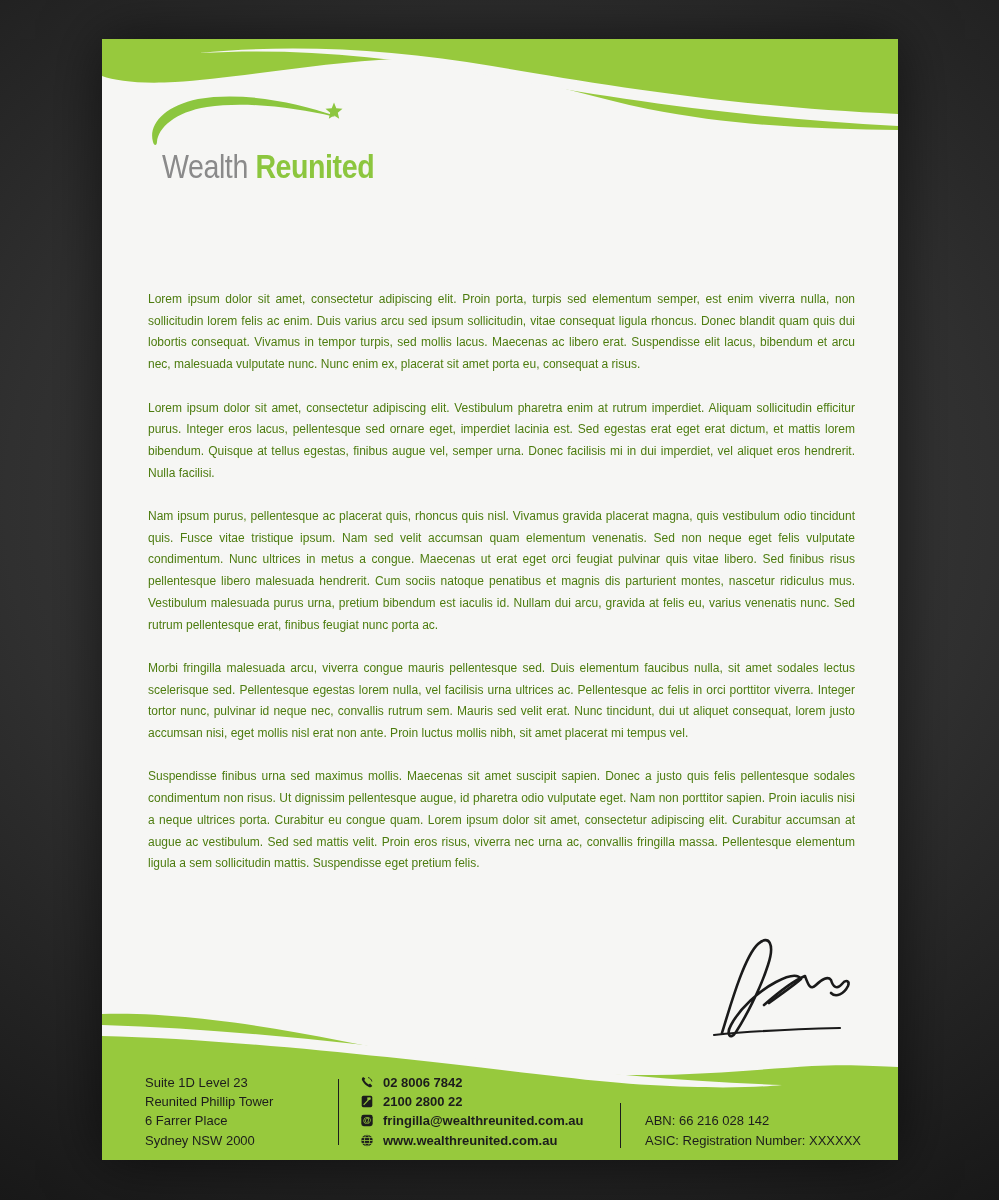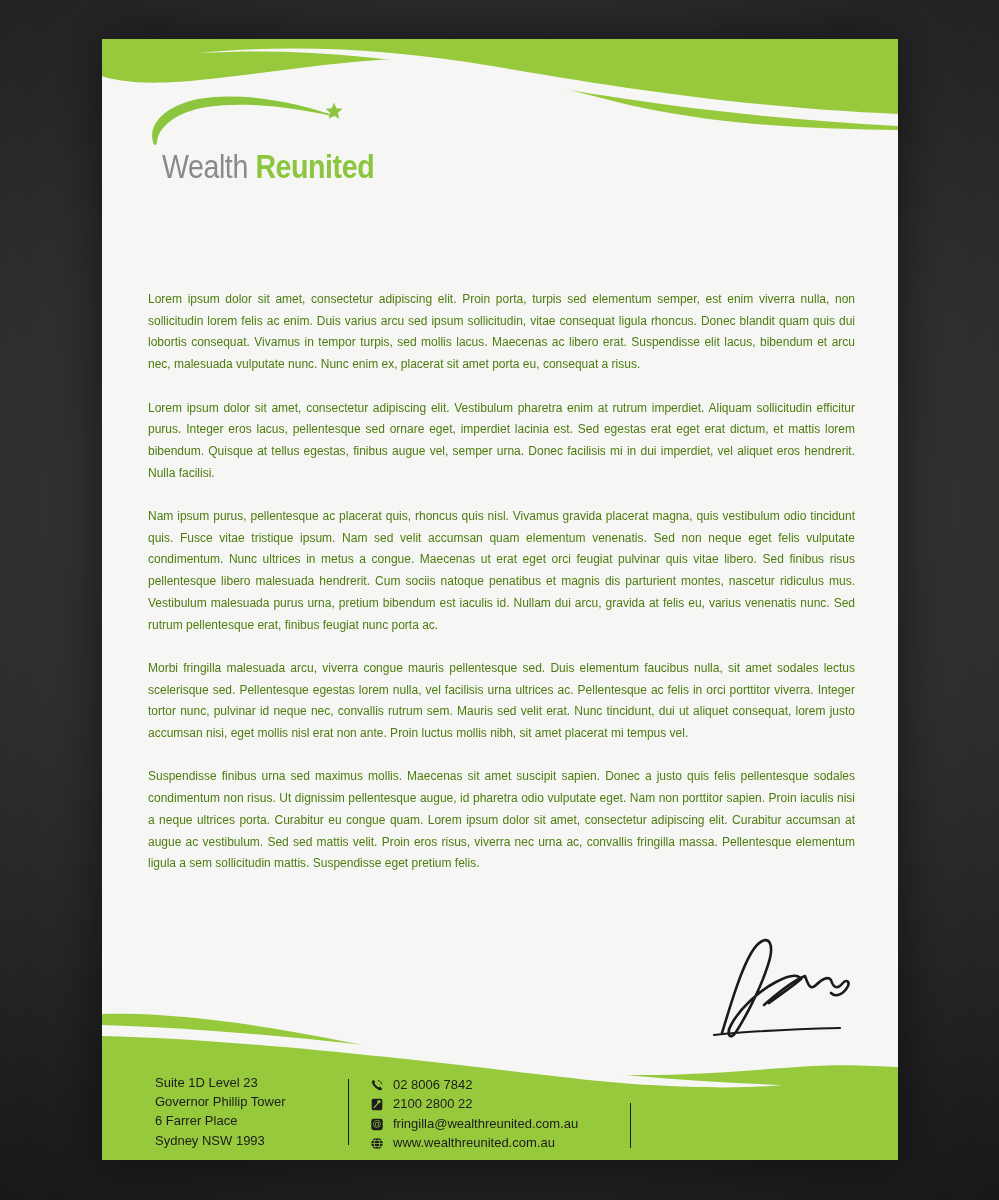--- a/index.html
+++ b/index.html
@@ -31,27 +31,27 @@
   .letter-body {
     position:absolute; left:46px; top:250px; width:707px;
     font-size:12px; line-height:21.7px; color:#4d7c0f; text-align:justify;
   }
   .letter-body p { margin-bottom:21.7px; }
 
   
   .signature { position:absolute; left:590px; top:890px; width:170px; height:118px; }
 
   
-  .footer { position:absolute; left:0; top:1030px; width:796px; height:91px; color:#1c1c1c; font-size:13px;margin-left:10px; }
+  .footer { position:absolute; left:0; top:1030px; width:796px; height:91px; color:#1c1c1c; font-size:13px; }
   .f-address { position:absolute; left:43px; top:4px; line-height:19.2px; }
   .f-div { position:absolute; width:1.4px; background:#1c1c1c; }
   .f-div1 { left:236px; top:10px; height:66px; }
   .f-div2 { left:518px; top:34px; height:45px; }
   .f-contacts { position:absolute; left:258px; top:4px; }
-  .f-row { display:flex; align-items:flex-end; height:19.2px; }
+  .f-row { display:flex; align-items:center; height:19.2px;font-weight:bold; }
   .f-row .ic { width:14px; height:13px; margin-right:9px; flex:0 0 auto; }
   .f-abn { position:absolute; left:543px; top:42.4px; line-height:19.2px; }
 </style>
 </head>
 <body>
 
 <div class="stage">
   <div class="paper">
 
     <svg class="wave-svg wave-top" width="796" height="145" viewBox="0 0 796 145" preserveAspectRatio="none" aria-hidden="true">
@@ -86,23 +86,23 @@
     </svg>
 
     <svg class="wave-svg wave-bottom" width="796" height="151" viewBox="0 0 796 151" preserveAspectRatio="none" aria-hidden="true">
       <path fill="#97C93D" d="M0,5 C60,3 140,12 240,32 C340,52 430,64 520,66 C600,67 660,60 710,57 C745,55 775,57 796,58 L796,151 L0,151 Z"></path>
       <path fill="#f6f6f4" d="M0,16 C120,20 240,32 360,48 C460,61 570,72 680,76 C640,80 560,80 460,68 C340,54 140,30 0,27 Z"></path>
     </svg>
 
     <div class="footer">
       <div class="f-address">
         <div>Suite 1D Level 23</div>
-        <div>Governor Phillip Tower</div>
+        <div>Reunited Phillip Tower</div>
         <div>6 Farrer Place</div>
-        <div>Sydney NSW 1993</div>
+        <div>Sydney NSW 2000</div>
       </div>
 
       <div class="f-div f-div1"></div>
 
       <div class="f-contacts">
         <div class="f-row">
           <svg class="ic" viewBox="0 0 13 13" aria-hidden="true">
             <path fill="#1c1c1c" d="M2.6,0.9 C1.5,1.8 1.0,3.1 1.6,4.3 C2.9,7.2 5.5,9.8 8.4,11.1 C9.6,11.6 10.9,11.1 11.8,10.0 L9.6,7.4 L8.1,8.4 C6.4,7.5 4.6,5.7 3.8,4.0 L4.8,2.6 Z"></path>
             <path fill="none" stroke="#1c1c1c" stroke-width="0.9" d="M7.5,1.5 C9.5,2.0 11,3.5 11.4,5.5"></path>
           </svg>
@@ -130,16 +130,20 @@
               <ellipse cx="6.5" cy="6.5" rx="2.6" ry="5.7"></ellipse>
               <path d="M0.8,6.5 H12.2 M1.5,3.6 H11.5 M1.5,9.4 H11.5"></path>
             </g>
           </svg>
           <span>www.wealthreunited.com.au</span>
         </div>
       </div>
 
       <div class="f-div f-div2"></div>
 
+      <div class="f-abn">
+        <div>ABN: 66 216 028 142</div>
+        <div>ASIC: Registration Number: XXXXXX</div>
+      </div>
     </div>
 
   </div>
 </div>
 
 </body></html>

